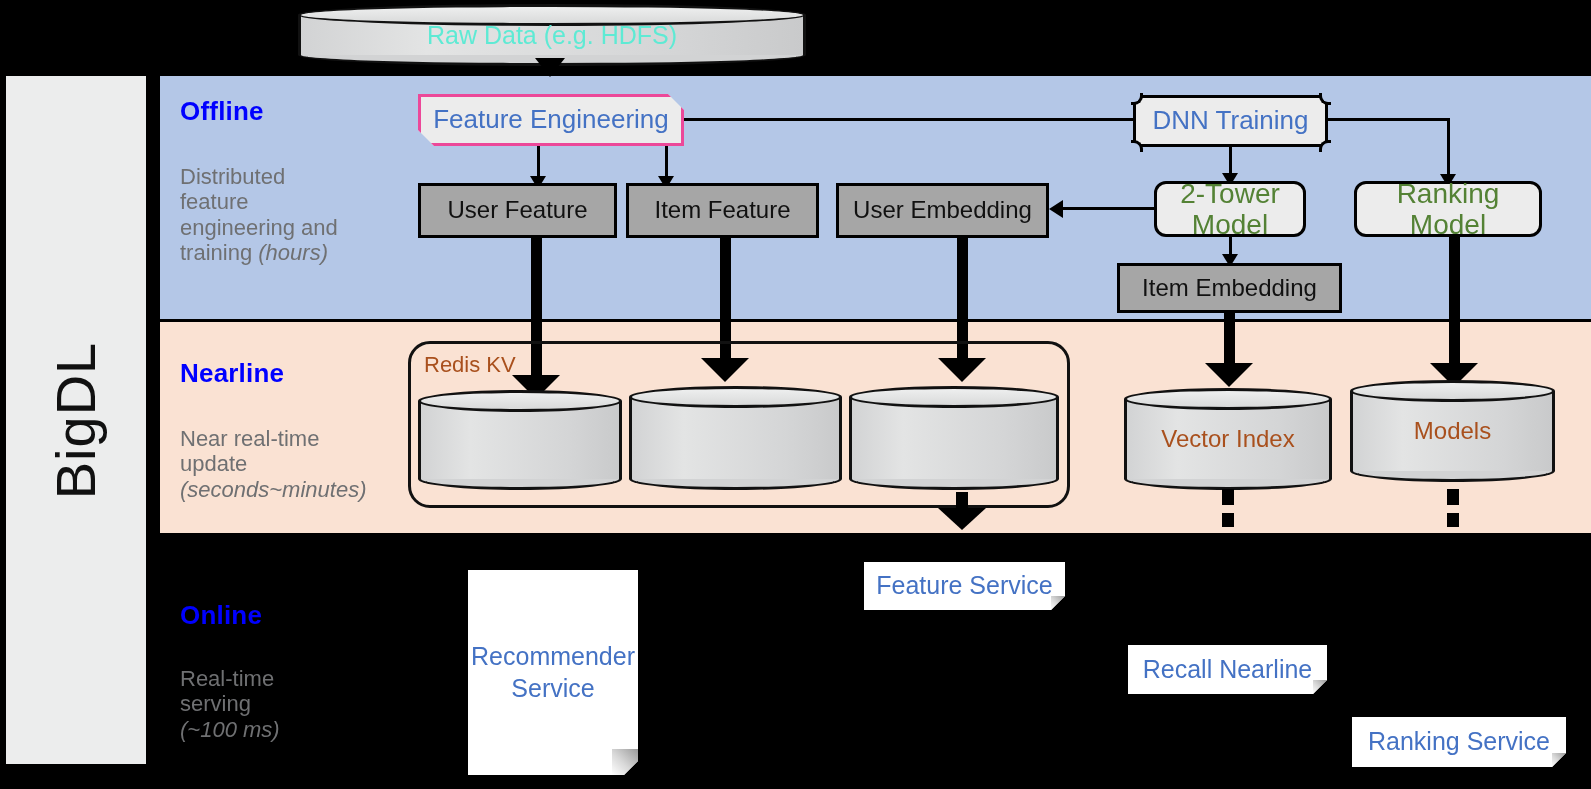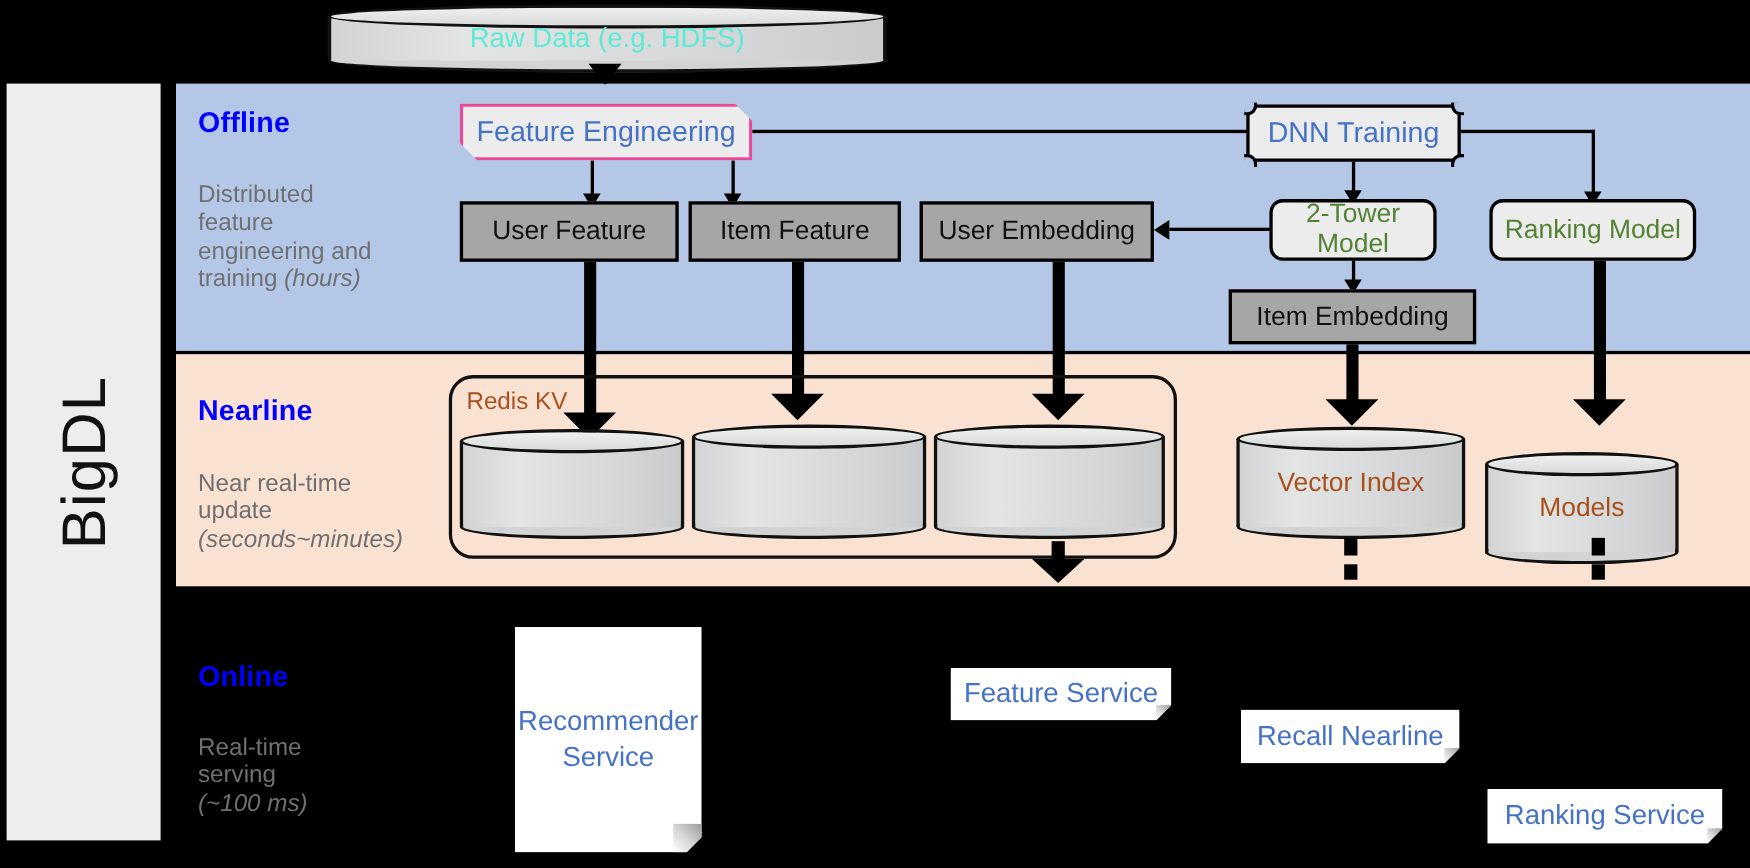--- a/index.html
+++ b/index.html
@@ -22,21 +22,21 @@
   .band-title{position:absolute;color:#0000ff;font-size:26px;font-weight:bold;letter-spacing:.2px;}
   .band-sub{position:absolute;color:#6f7072;font-size:22px;line-height:1.15;margin-top:20px;}
   .band-sub i{font-style:italic;}
 
   
   .box{position:absolute;box-sizing:border-box;display:flex;align-items:center;
        justify-content:center;text-align:center;line-height:1.12;}
 
   .gray-box{background:#a6a6a6;border:3px solid #000;color:#111;font-size:24px;}
 
-  .proc-round{background:#ececec;border:3px solid #000;border-radius:12px;font-size:24px;color:#548235;}
+  .proc-round{background:#ececec;border:3px solid #000;border-radius:12px;font-size:28px;color:#548235;}
 
   
   .card-flag{background:#ececec;border:3px solid #ec4899;color:#4472c4;font-size:26px;
              clip-path:polygon(0 0, calc(100% - 16px) 0, 100% 16px, 100% 100%, 16px 100%, 0 calc(100% - 16px));}
 
   
   .card-concave{background:#ececec;border:3px solid #000;color:#4472c4;font-size:26px;border-radius:3px;}
   .card-concave::before,.card-concave::after{content:"";position:absolute;}
 
   
@@ -191,21 +191,21 @@
     <div class="top"></div>
     <div class="cap"></div>
   </div>
 
   <div class="cyl" style="left:1124px;top:388px;width:208px;height:102px;">
     <div class="bot"></div>
     <div class="body"></div>
     <div class="top"></div>
     <div class="cap">Vector Index</div>
   </div>
-  <div class="cyl" style="left:1350px;top:411px;width:176px;height:102px;">
+  <div class="cyl" style="left:1350px;top:380px;width:205px;height:102px;">
     <div class="bot"></div>
     <div class="body"></div>
     <div class="top"></div>
     <div class="cap">Models</div>
   </div>
 
   <div class="vline" style="left:956px;top:492px;width:12px;height:18px;"></div>
   <div class="arrow-down" style="left:938px;top:508px;border-left-width:24px;border-right-width:24px;border-top-width:22px;"></div>
 
   <div class="sq" style="left:1222px;top:489px;width:12px;height:16px;"></div>
@@ -220,21 +220,21 @@
     <div>serving</div>
     <div><i>(~100 ms)</i></div>
   </div>
 
   <div class="note" style="left:468px;top:570px;width:170px;height:205px;flex-direction:column;">
     <span>Recommender</span>
     <span>Service</span>
     <span class="fold" style="width:26px;height:26px;"></span>
   </div>
 
-  <div class="note" style="left:864px;top:562px;width:201px;height:48px;margin-top:45px;">
+  <div class="note" style="left:864px;top:562px;width:201px;height:48px;">
     <span>Feature Service</span>
     <span class="fold"></span>
   </div>
 
   <div class="note" style="left:1128px;top:645px;width:199px;height:49px;">
     <span>Recall Nearline</span>
     <span class="fold"></span>
   </div>
 
   <div class="note" style="left:1352px;top:717px;width:214px;height:50px;">

